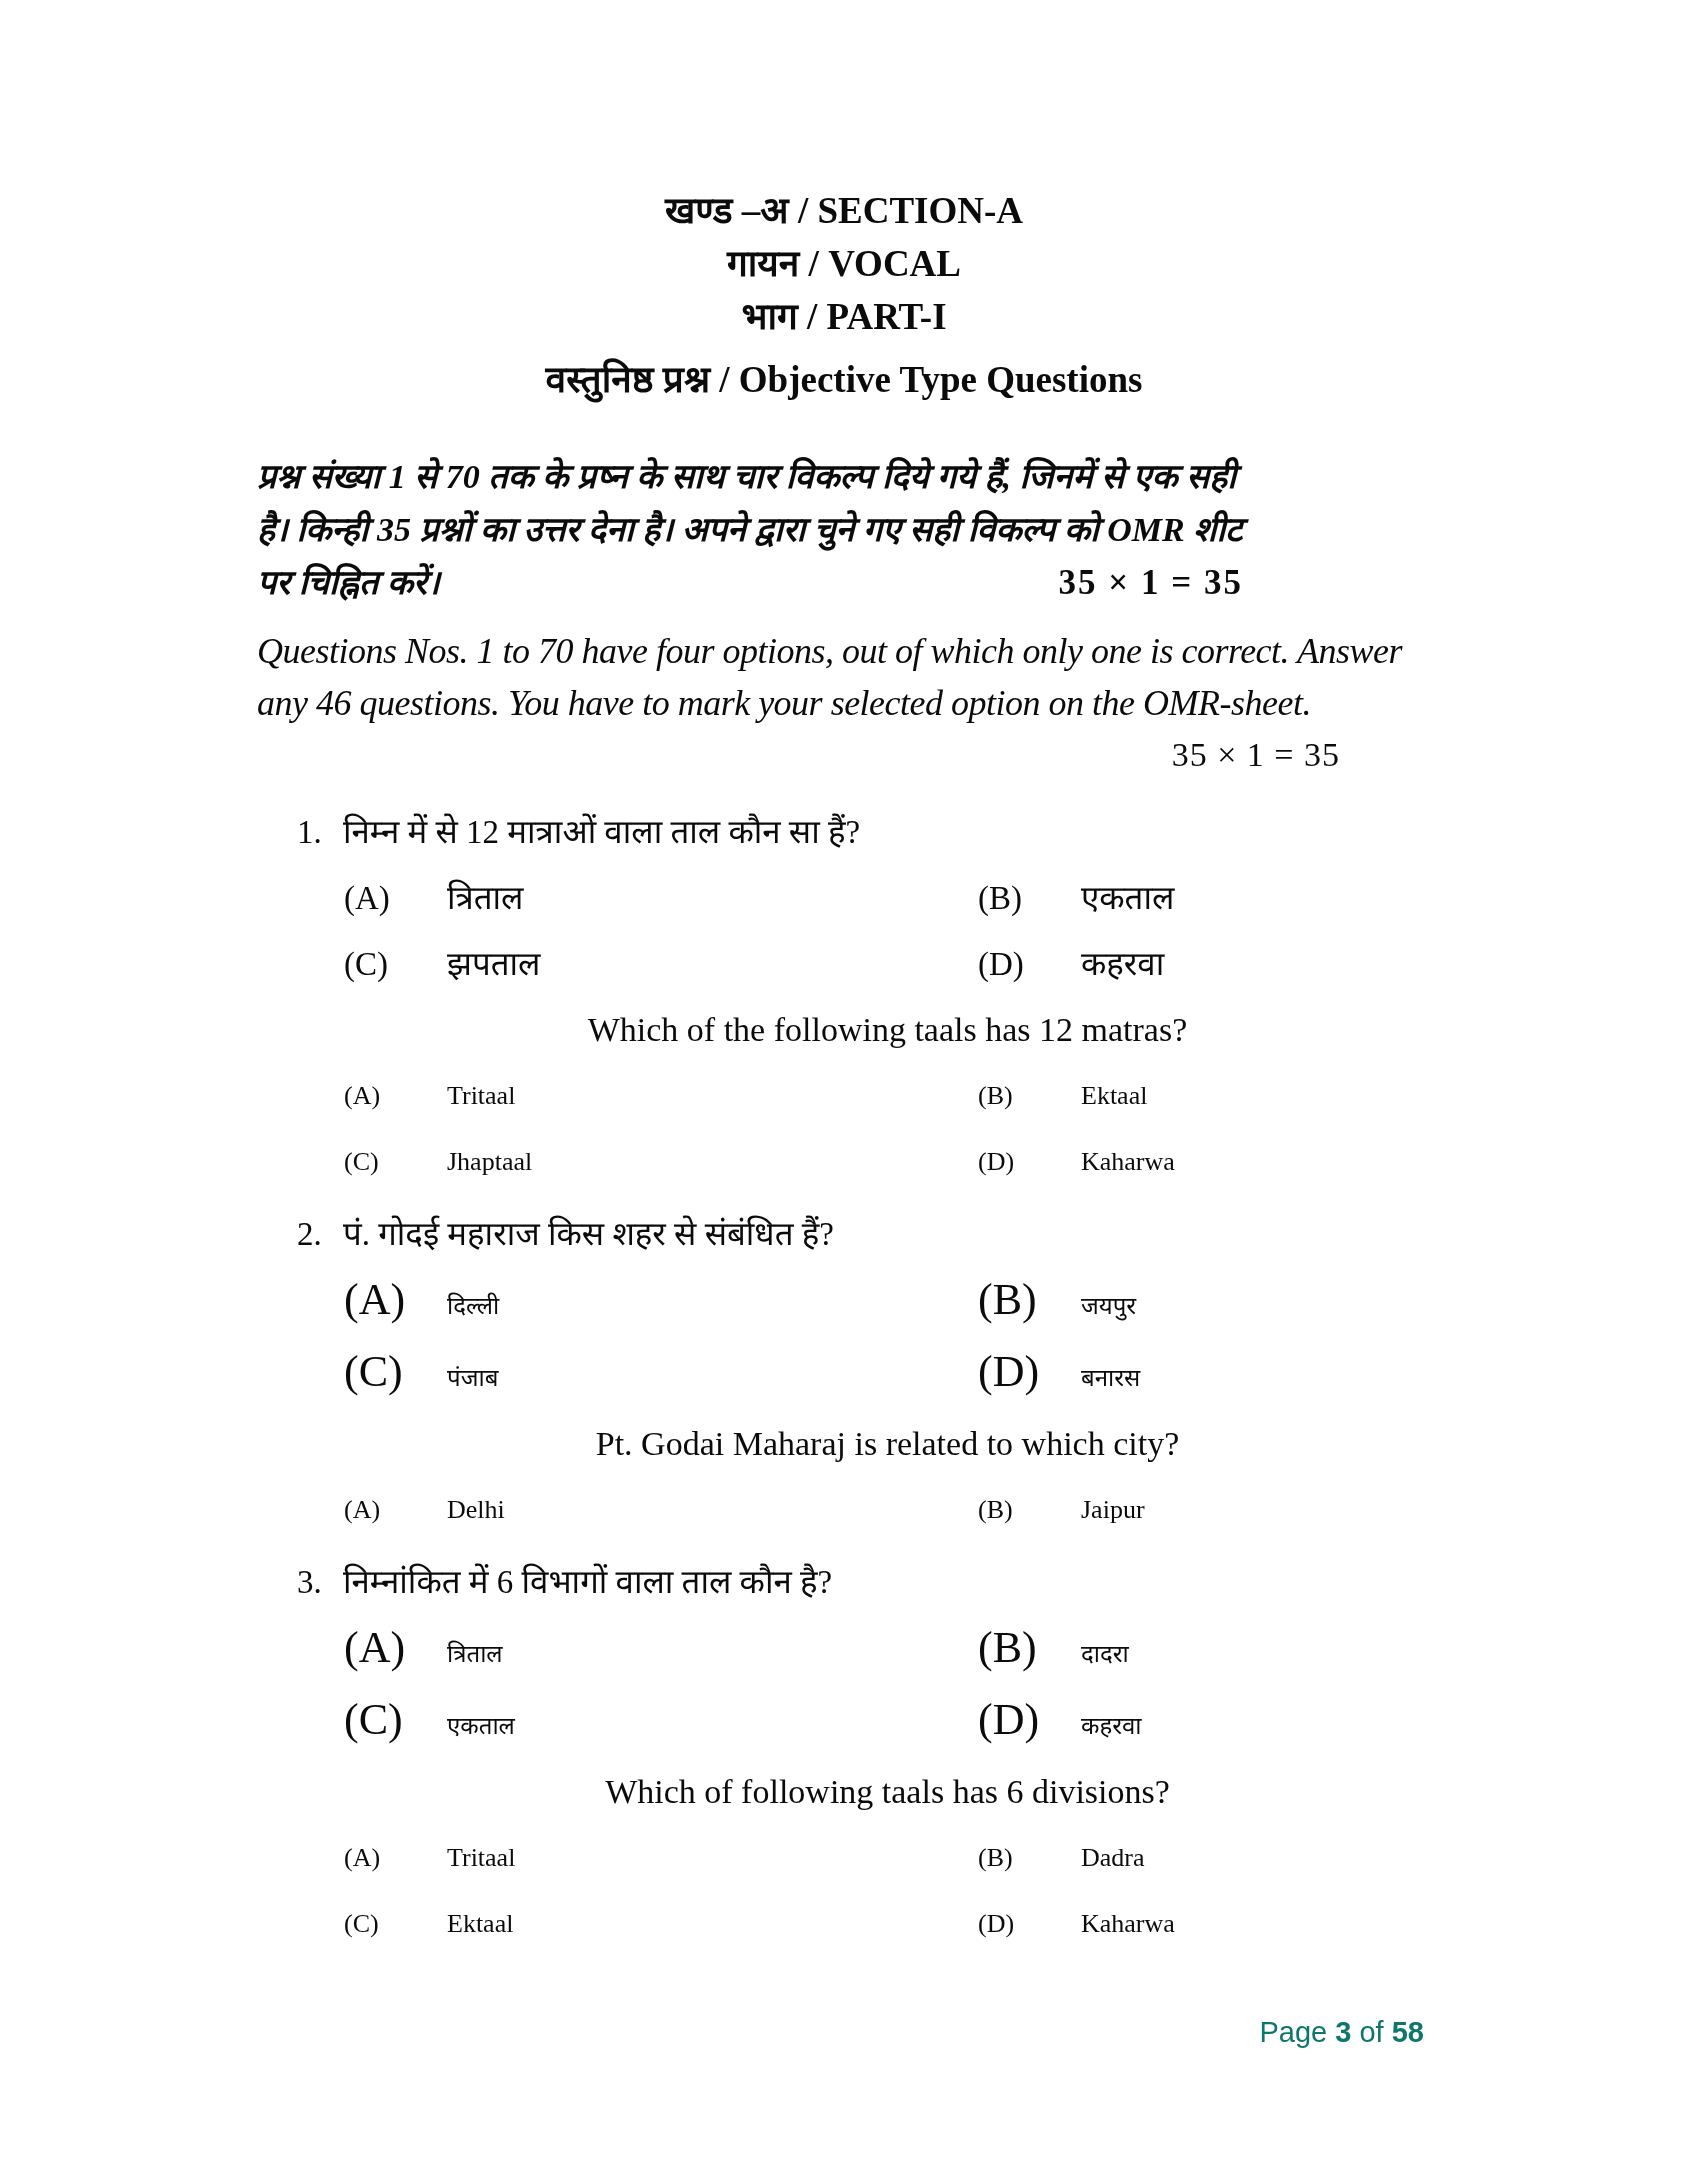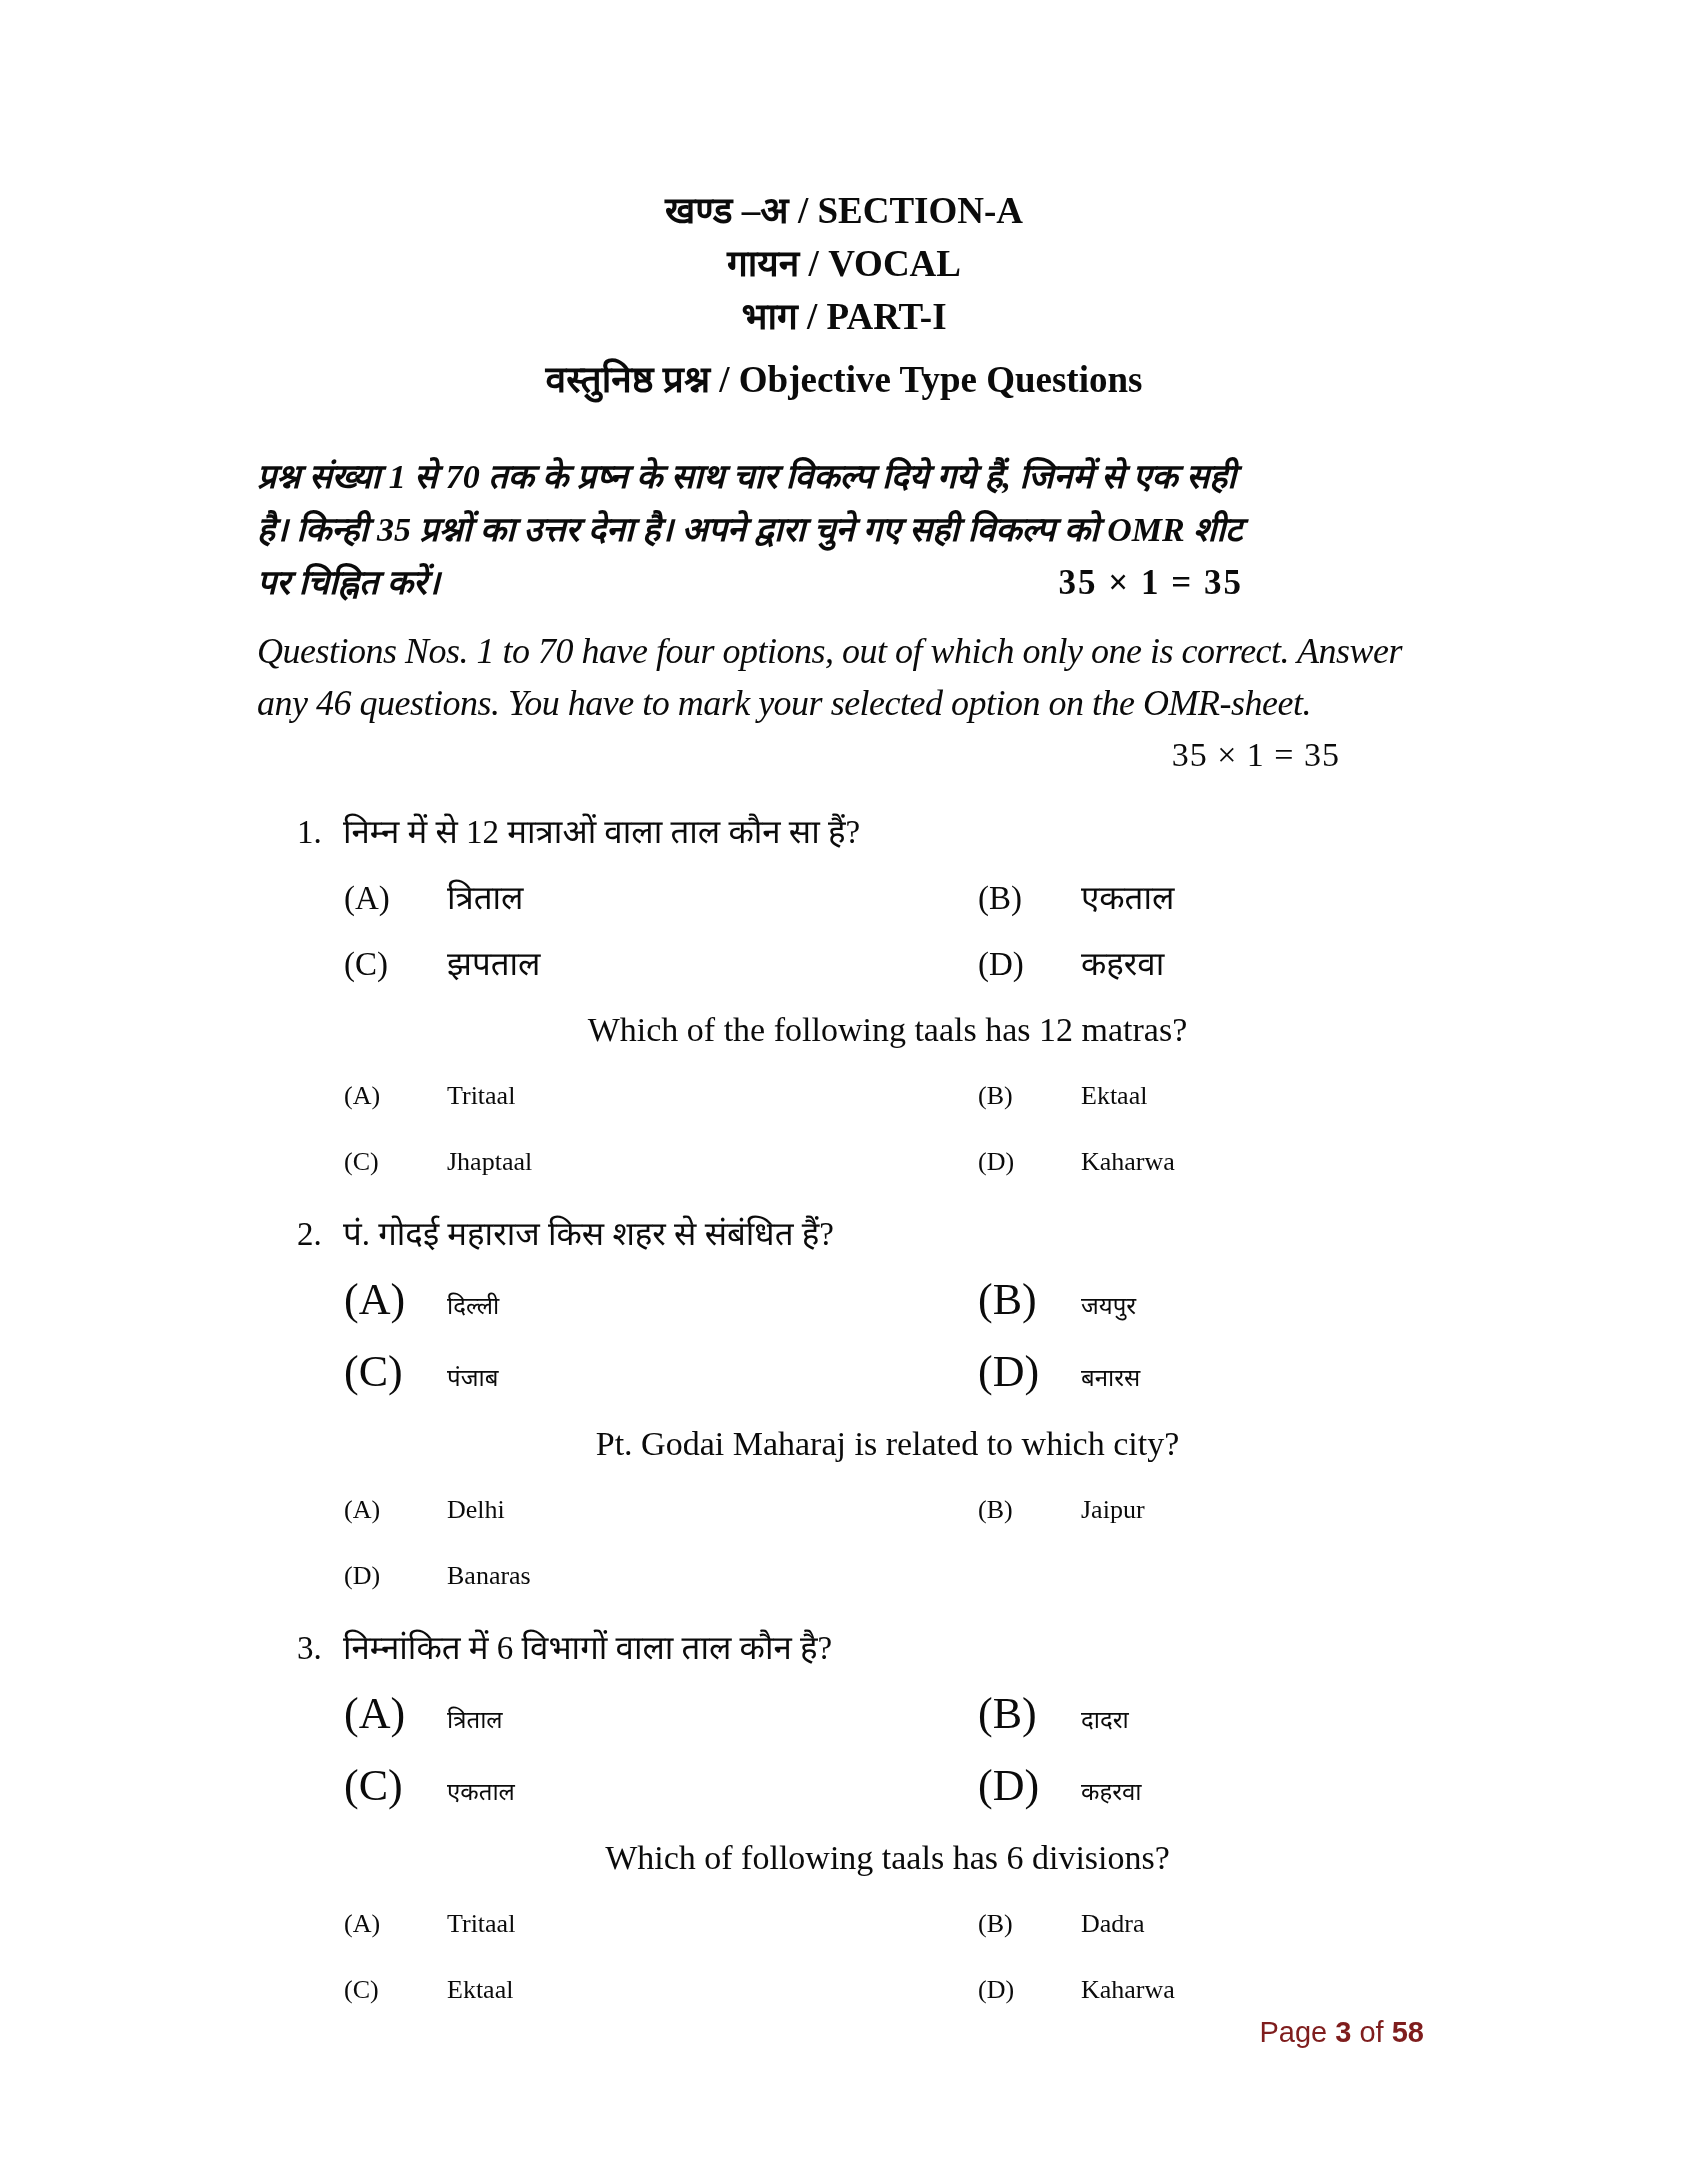--- a/index.html
+++ b/index.html
@@ -69,21 +69,21 @@
   .q-eng { margin-top:24px; margin-left:87px; font-size:34px; line-height:42px;text-align:center; }
   .opts.english { font-size:26px; }
 
   
   .footer {
     position:absolute;
     top:2016px;
     right:259px;
     font-family:"Liberation Sans", sans-serif;
     font-size:29px;
-    color:#7f1d1d;
+    color:#0f766e;
   }
   .footer .bold { font-weight:bold; }
 </style>
 </head>
 <body>
 
 <div class="page">
 
   <header class="header">
     <div>खण्ड –अ / SECTION-A</div>
@@ -135,21 +135,20 @@
     <div class="opts big-labels">
       <div class="opt"><span class="opt-label">(A)</span><span class="opt-text">दिल्ली</span></div>
       <div class="opt"><span class="opt-label">(B)</span><span class="opt-text">जयपुर</span></div>
       <div class="opt"><span class="opt-label">(C)</span><span class="opt-text">पंजाब</span></div>
       <div class="opt"><span class="opt-label">(D)</span><span class="opt-text">बनारस</span></div>
     </div>
     <div class="q-eng">Pt. Godai Maharaj is related to which city?</div>
     <div class="opts english">
       <div class="opt"><span class="opt-label">(A)</span><span class="opt-text">Delhi</span></div>
       <div class="opt"><span class="opt-label">(B)</span><span class="opt-text">Jaipur</span></div>
-      <div class="opt"><span class="opt-label">(D)</span><span class="opt-text">Banaras</span></div>
     </div>
   </section>
 
   <section class="question">
     <div class="q-line">
       <span class="q-num">3.</span>
       <span class="q-text">निम्नांकित में 6 विभागों वाला ताल कौन है?</span>
     </div>
     <div class="opts big-labels">
       <div class="opt"><span class="opt-label">(A)</span><span class="opt-text">त्रिताल</span></div>

